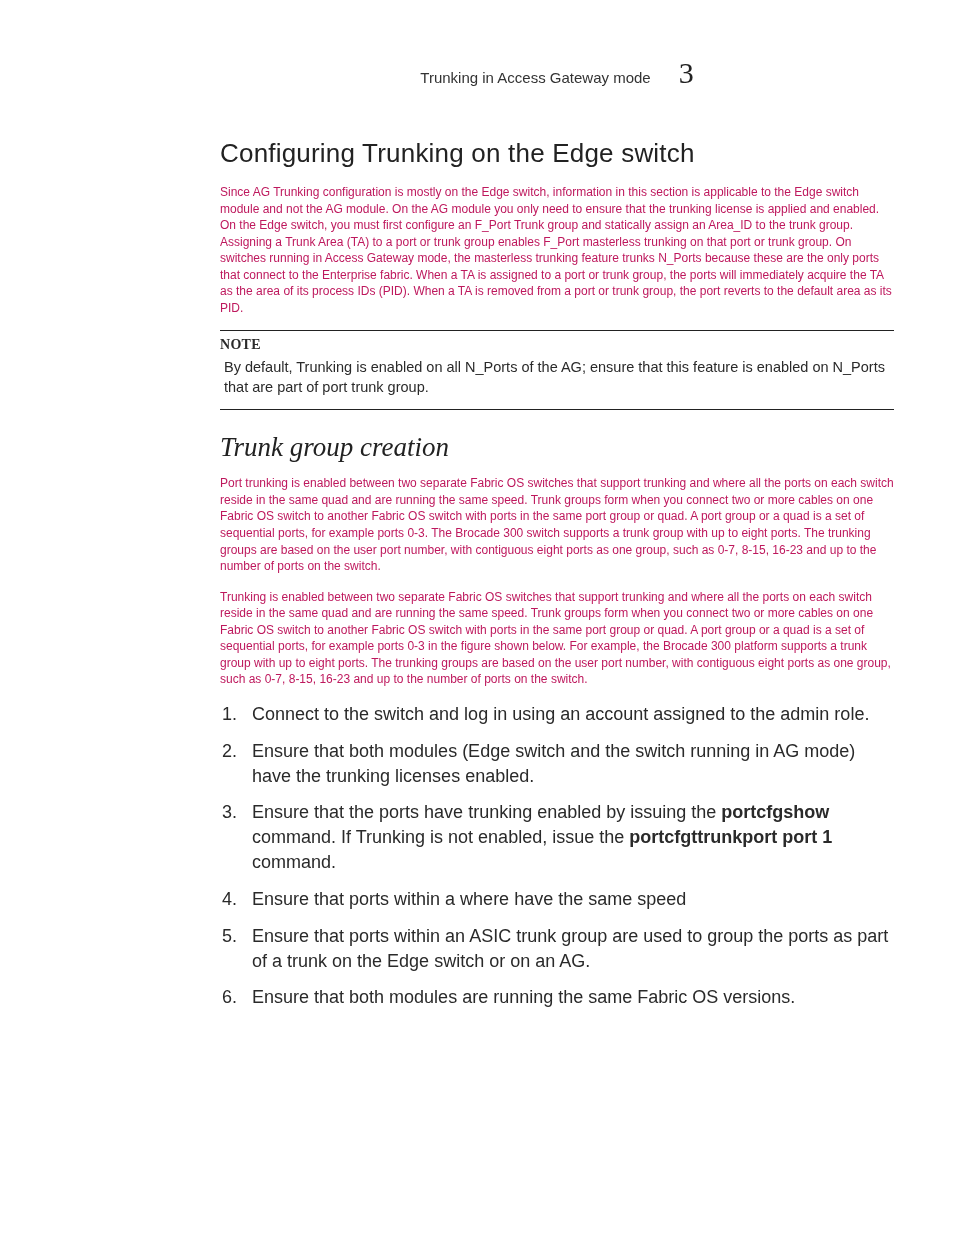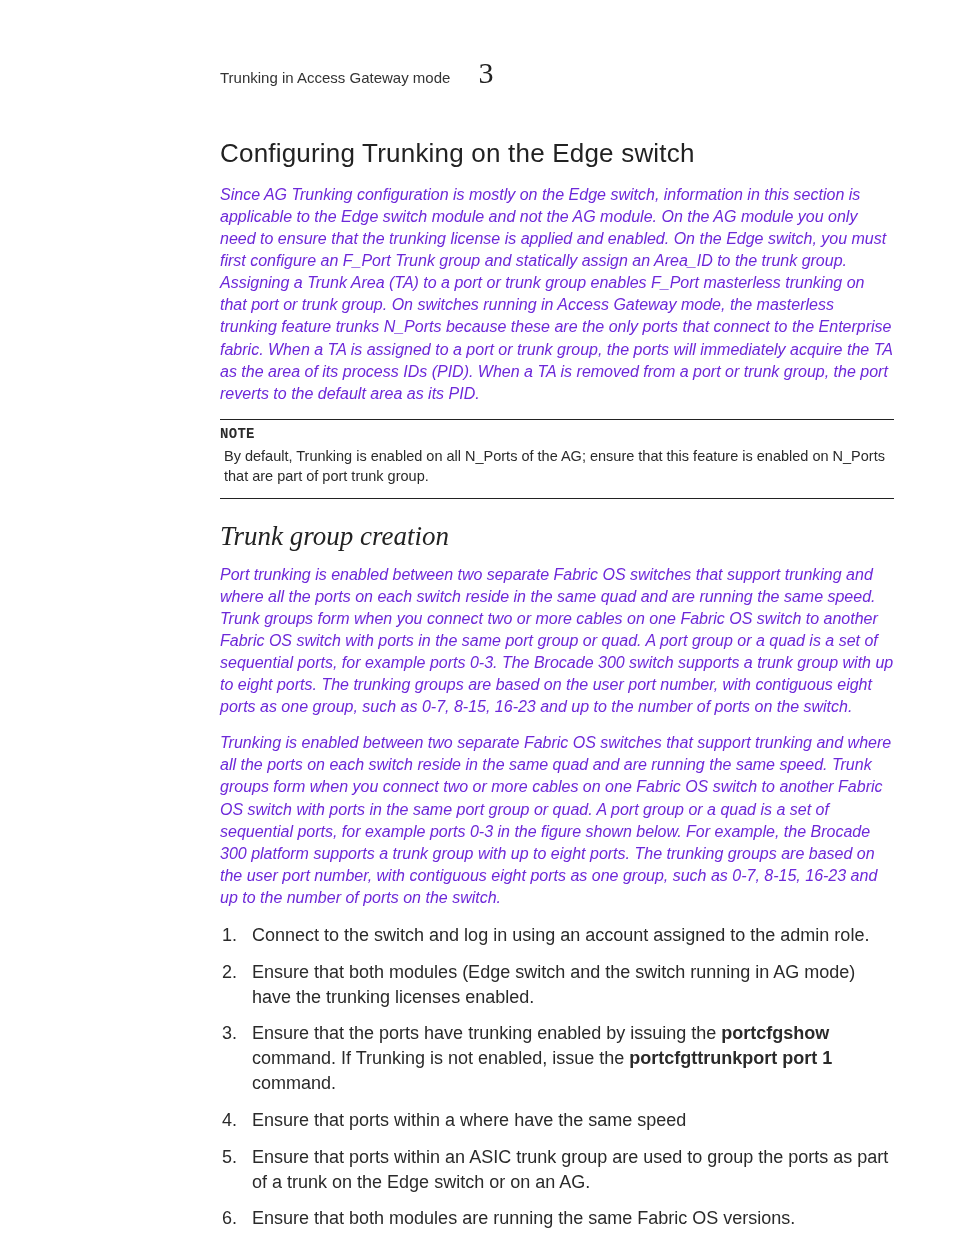--- a/index.html
+++ b/index.html
@@ -11,21 +11,21 @@
     width: 954px;
     height: 1235px;
     position: relative;
   }
   .page {
     padding: 56px 60px 40px 220px;
     box-sizing: border-box;
   }
   .running-header {
     display: flex;
-    justify-content: flex-start;
+    justify-content: center;
     align-items: baseline;
     gap: 28px;
     margin-bottom: 48px;
   }
   .running-header-text {
     font-size: 15px;
     color: #333;
   }
   .running-header-num {
     font-size: 30px;
@@ -35,35 +35,34 @@
   h1.section-title {
     font-family: "Arial Narrow", Arial, sans-serif;
     font-stretch: condensed;
     font-weight: 400;
     font-size: 26px;
     letter-spacing: 0.2px;
     margin: 0 0 15px 0;
     color: #222;
   }
   p.body {
-    font-size: 16px;
+    font-size: 12px;
     line-height: 1.38;
     margin: 0 0 14px 0;
-    color: #6d28d9;
-    font-style: italic;
+    color: #be185d;
   }
   .note-block {
     border-top: 1.5px solid #222;
     border-bottom: 1.5px solid #222;
     padding: 6px 0 8px 0;
     margin: 6px 0 22px 0;
   }
   .note-label {
     font-weight: bold;
-    font-family: Liberation Mono, monospace;
+    font-family: Liberation Serif, serif;
     font-stretch: condensed;
     font-size: 14px;
     letter-spacing: 0.3px;
     margin: 0 0 2px 0;
   }
   .note-body {
     font-size: 14.5px;
     line-height: 1.38;
     margin: 4px;
   }

